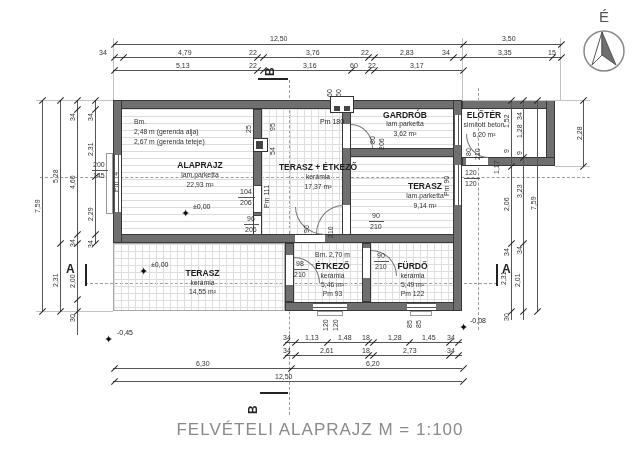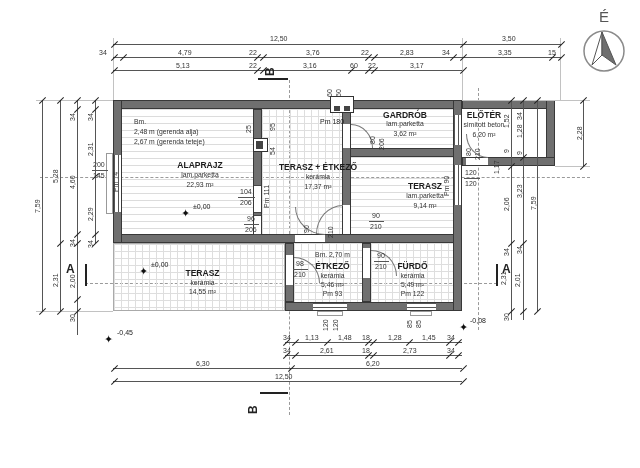--- a/index.html
+++ b/index.html
@@ -372,13 +372,14 @@
 
   <div class="nbox">
     <div class="nl">É</div>
     <svg width="48" height="48" viewBox="0 0 48 48">
       <circle cx="24" cy="26" r="20" fill="none" stroke="#8a8a8a" stroke-width="1.5"></circle>
       <polygon points="22,7 12,40 22,30" fill="#fff" stroke="#555" stroke-width="1"></polygon>
       <polygon points="22,7 36,40 22,30" fill="#6f6f6f" stroke="#555" stroke-width="1"></polygon>
     </svg>
   </div>
 
+  <div id="title">FELVÉTELI ALAPRAJZ M = 1:100</div>
 </div>
 
 </body></html>

